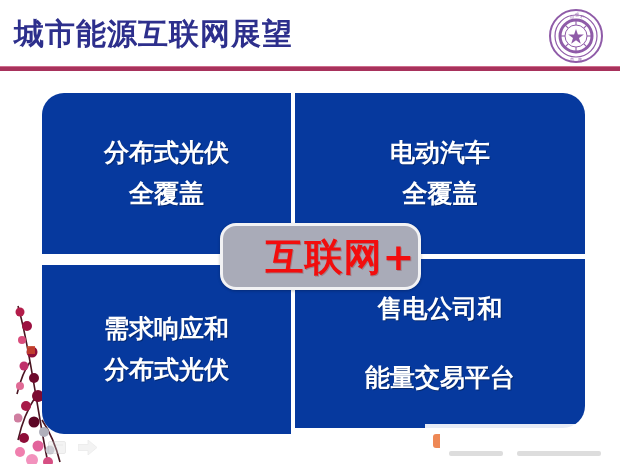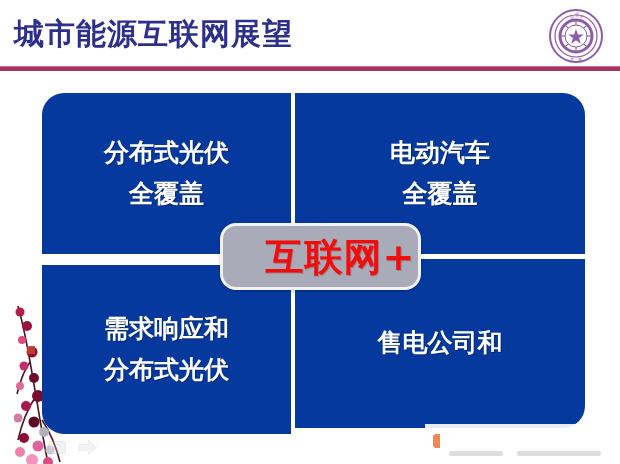--- a/index.html
+++ b/index.html
@@ -271,20 +271,21 @@
       <span class="quad-line l2">全覆盖</span>
     </div>
 
     <div class="quad bl">
       <span class="quad-line l1">需求响应和</span>
       <span class="quad-line l2">分布式光伏</span>
     </div>
 
     <div class="quad br">
       <span class="quad-line l1">售电公司和</span>
+      <span class="quad-line l2">能量交易平台</span>
     </div>
   </div>
 
   <div class="center-badge">
     <span class="center-badge-text">互联网+</span>
   </div>
 
   <div class="viewer-icons">
     <span>
       <svg width="18" height="13" viewBox="0 0 18 13" aria-hidden="true">

